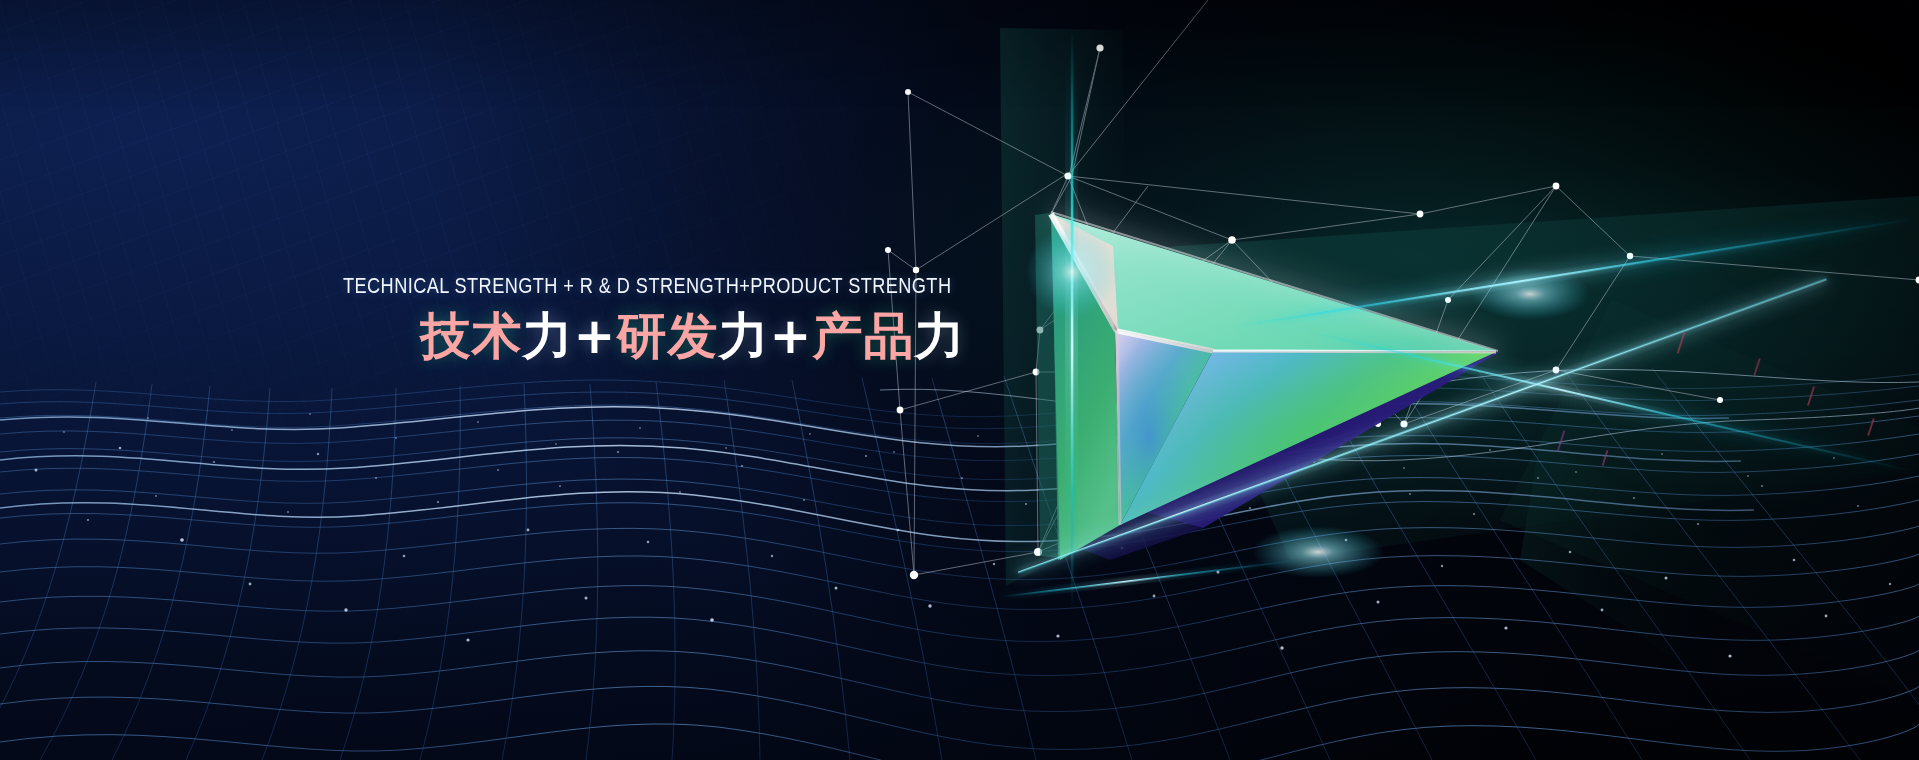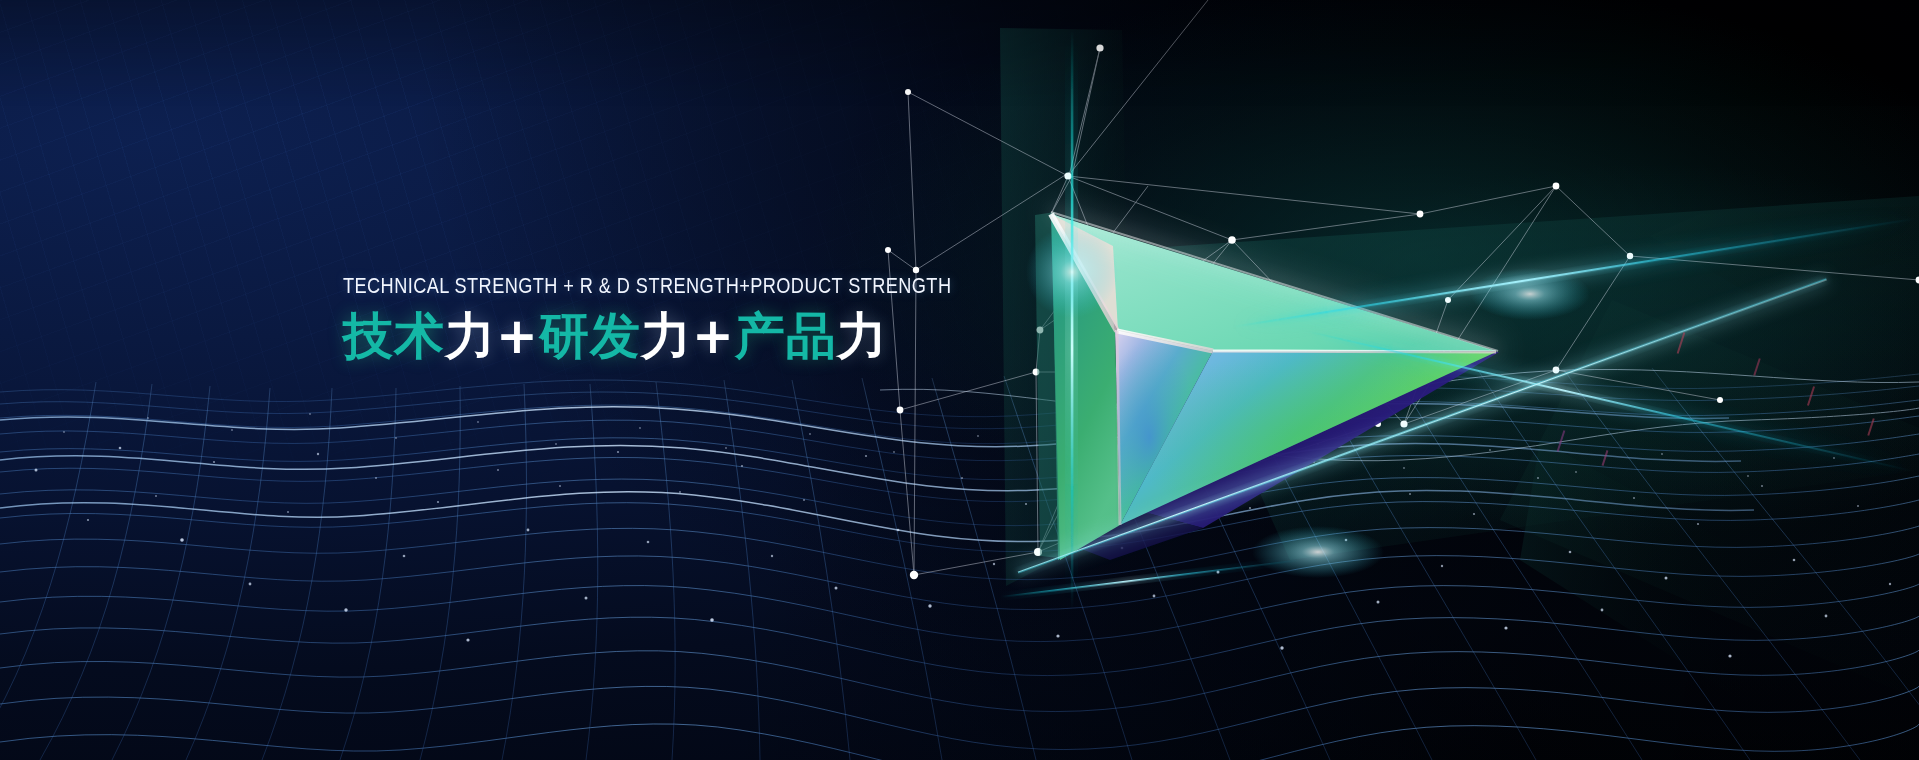--- a/index.html
+++ b/index.html
@@ -7,20 +7,21 @@
   html,body{
     background:#000;
     font-family:"Liberation Sans", sans-serif;
   }
   #banner{
     position:relative;
     width:1919px;
     height:760px;
     overflow:hidden;
     background:#050a1c;
+    text-align:center;
   }
   .layer{ position:absolute; inset:0; pointer-events:none; }
 
   
   #bg-base{
     background:
       radial-gradient(125% 95% at 8% 18%, #0d2050 0%, #0a1940 28%, #071230 52%, #040b1e 74%, #020612 100%);
   }
   #bg-dark-right{
     background:
@@ -86,21 +87,21 @@
   #headline{
     margin-top:12px;
     font-family:"DejaVu Sans","Liberation Sans", sans-serif;
     font-size:50px;
     font-weight:700;
     line-height:1.05;
     letter-spacing:1px;
     white-space:nowrap;
   }
   #headline .seg{ display:inline; }
-  #headline .g{ color:#14b8a6; text-shadow:0 0 16px rgba(46,204,143,.38); }
+  #headline .g{ color:#fca5a5; text-shadow:0 0 16px rgba(46,204,143,.38); }
   #headline .w{ color:#ffffff; text-shadow:0 0 16px rgba(200,230,255,.30); }
 
   
   #vignette{
     background:
       linear-gradient(180deg, rgba(0,0,0,0.28) 0%, rgba(0,0,0,0) 14%),
       radial-gradient(130% 130% at 50% 50%, rgba(0,0,0,0) 58%, rgba(0,0,0,0.42) 100%);
   }
 </style>
 </head>

